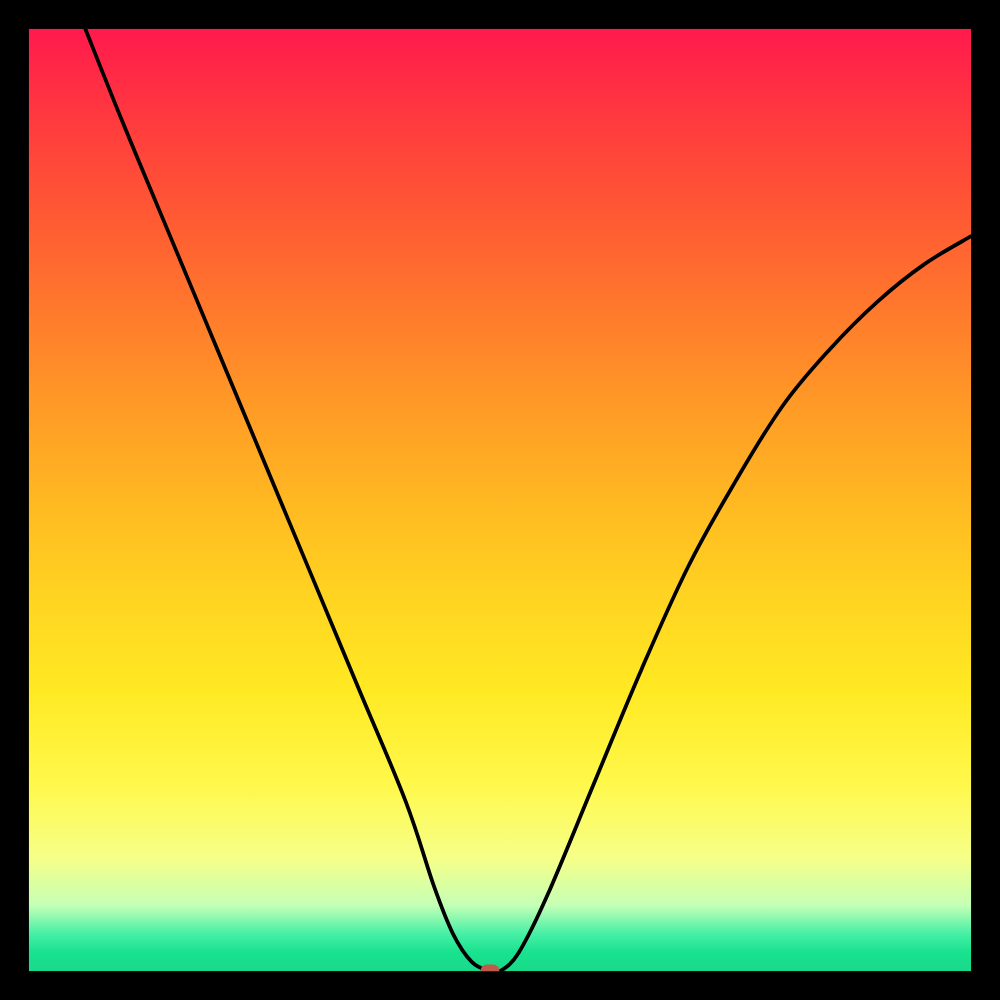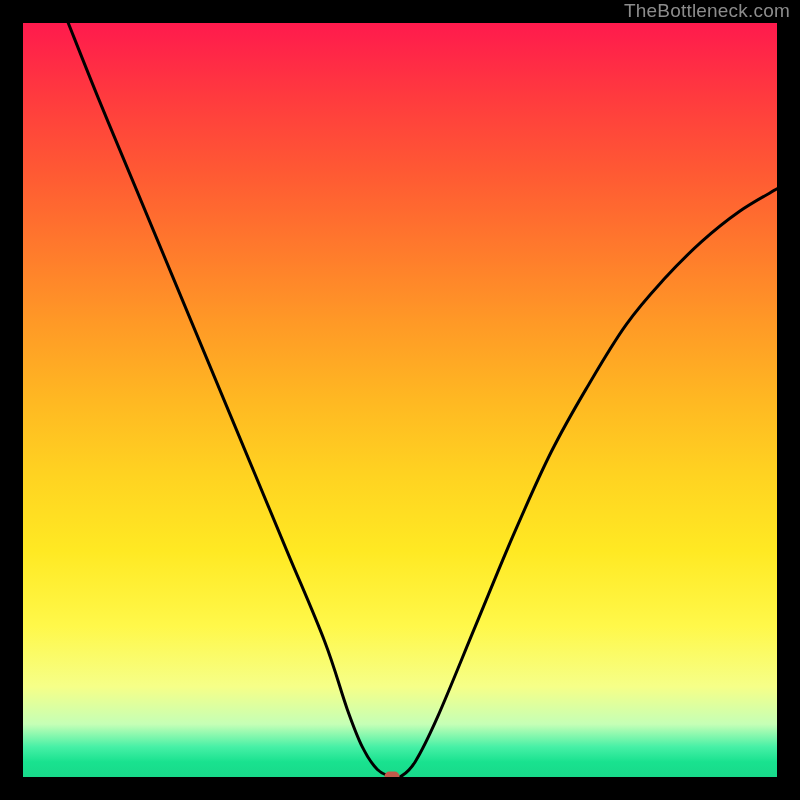--- a/index.html
+++ b/index.html
@@ -71,21 +71,20 @@
     font-size: 19px;
     font-weight: 500;
     color: #8c8c8c;
     letter-spacing: 0.2px;
   }
 </style>
 </head>
 <body>
 <div class="frame">
 
-  <div class="watermark">TheBottleneck.com</div>
 
   <div class="plot">
     <div class="gradient"></div>
     <svg class="curve" viewBox="0 0 754 754" preserveAspectRatio="none">
       <path id="curve-path" fill="none" stroke="#000000" stroke-width="3" stroke-linecap="round" stroke-linejoin="round" d="M 45.239999999999995 0 C 50.6688 13.571999999999996, 63.18520000000001 45.541599999999974, 75.4 75.39999999999998 C 87.6148 105.25839999999998, 99.52799999999999 133.3072, 113.1 165.88 C 126.672 198.4528, 137.228 223.78719999999996, 150.8 256.35999999999996 C 164.372 288.93279999999993, 174.928 314.26719999999995, 188.5 346.84 C 202.072 379.4128, 212.628 404.7472, 226.2 437.32 C 239.772 469.89279999999997, 250.32799999999997 495.2272, 263.9 527.8 C 277.472 560.3728, 290.74240000000003 589.7787999999999, 301.6 618.28 C 312.4576 646.7812, 317.43399999999997 667.1392, 324.21999999999997 686.14 C 331.006 705.1408, 333.8712 712.9824, 339.3 723.84 C 344.72880000000004 734.6976000000001, 348.95120000000003 741.0312, 354.38 746.46 C 359.80879999999996 751.8888000000001, 365.3884 752.6428, 369.46 754 C 373.53159999999997 755.3572, 372.9284 756.7144, 377 754 C 381.0716 751.2856, 385.29400000000004 749.7776, 392.08000000000004 738.92 C 398.86600000000004 728.0623999999999, 403.84240000000005 718.1095999999999, 414.70000000000005 693.68 C 425.55760000000004 669.2504, 438.828 635.7728000000001, 452.4 603.2 C 465.972 570.6272, 476.528 543.9356, 490.1 512.72 C 503.672 481.50440000000003, 514.228 456.92400000000004, 527.8 429.78000000000003 C 541.372 402.636, 551.928 384.9924, 565.5 361.91999999999996 C 579.072 338.84759999999994, 589.628 320.60080000000005, 603.2 301.6 C 616.772 282.5992, 627.328 271.28919999999994, 640.9 256.35999999999996 C 654.472 241.43079999999998, 665.028 230.87480000000008, 678.6 218.66000000000008 C 692.172 206.44520000000009, 702.728 198.0004, 716.3 188.5 C 729.872 178.9996, 747.2139999999999 169.95159999999998, 754 165.88"></path>
     </svg>
     <div id="marker" class="marker" style="left: 369.46px; top: 754px; background: rgb(193, 90, 74);"></div>
   </div>
 </div>
 

